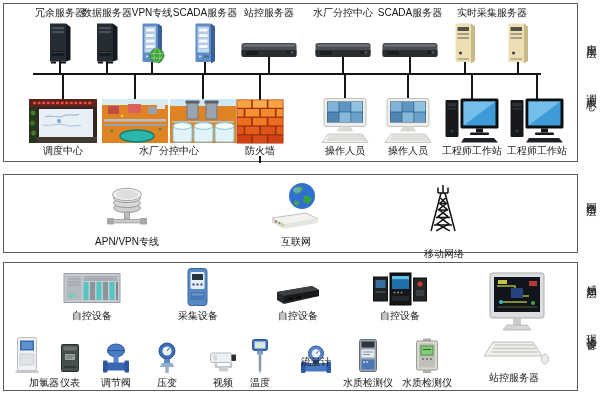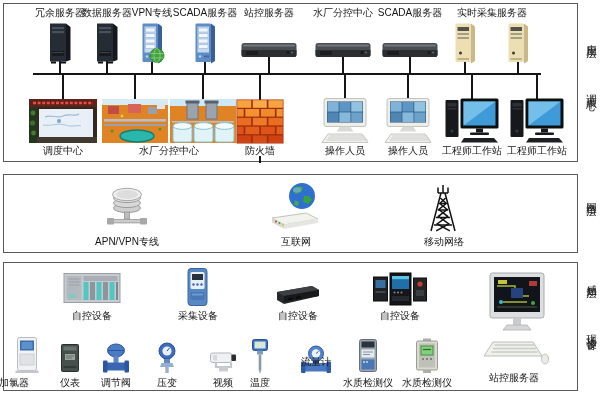--- a/index.html
+++ b/index.html
@@ -429,21 +429,21 @@
         <use href="#dbstack"></use>
       </svg></div>
   <div class="icw" style="left:296px;top:182px"><svg width="56" height="50">
         <use href="#inet"></use>
       </svg></div>
   <div class="icw" style="left:443px;top:184px"><svg width="44" height="48">
         <use href="#antenna"></use>
       </svg></div>
   <div class="lbl" style="left:127px;top:236px">APN/VPN专线</div>
   <div class="lbl" style="left:296px;top:236px">互联网</div>
-  <div class="lbl" style="left:444px;top:236px">移动网络</div>
+  <div class="lbl" style="left:444px;top:248px">移动网络</div>
 
   <div class="icw" style="left:92px;top:271px"><svg width="58" height="36">
         <use href="#plc"></use>
       </svg></div>
   <div class="icw" style="left:198px;top:267px"><svg width="30" height="40">
         <use href="#meter"></use>
       </svg></div>
   <div class="icw" style="left:298px;top:283px"><svg width="48" height="24">
         <use href="#blackbox"></use>
       </svg></div>
@@ -479,21 +479,21 @@
       </svg></div>
   <div class="icw" style="left:316px;top:344px"><svg width="32" height="30">
         <use href="#flow"></use>
       </svg></div>
   <div class="icw" style="left:368px;top:338px"><svg width="26" height="36">
         <use href="#wq1"></use>
       </svg></div>
   <div class="icw" style="left:427px;top:338px"><svg width="28" height="36">
         <use href="#wq2"></use>
       </svg></div>
-  <div class="lbl" style="left:14px;top:377px">加氯器</div>
+  <div class="lbl" style="left:44px;top:377px">加氯器</div>
   <div class="lbl" style="left:70px;top:377px">仪表</div>
   <div class="lbl" style="left:116px;top:377px">调节阀</div>
   <div class="lbl" style="left:167px;top:377px">压变</div>
   <div class="lbl" style="left:223px;top:377px">视频</div>
   <div class="lbl" style="left:260px;top:377px">温度</div>
   <div class="lbl" style="left:316px;top:356px">流量计</div>
   <div class="lbl" style="left:368px;top:377px">水质检测仪</div>
   <div class="lbl" style="left:427px;top:377px">水质检测仪</div>
 
 </div>

